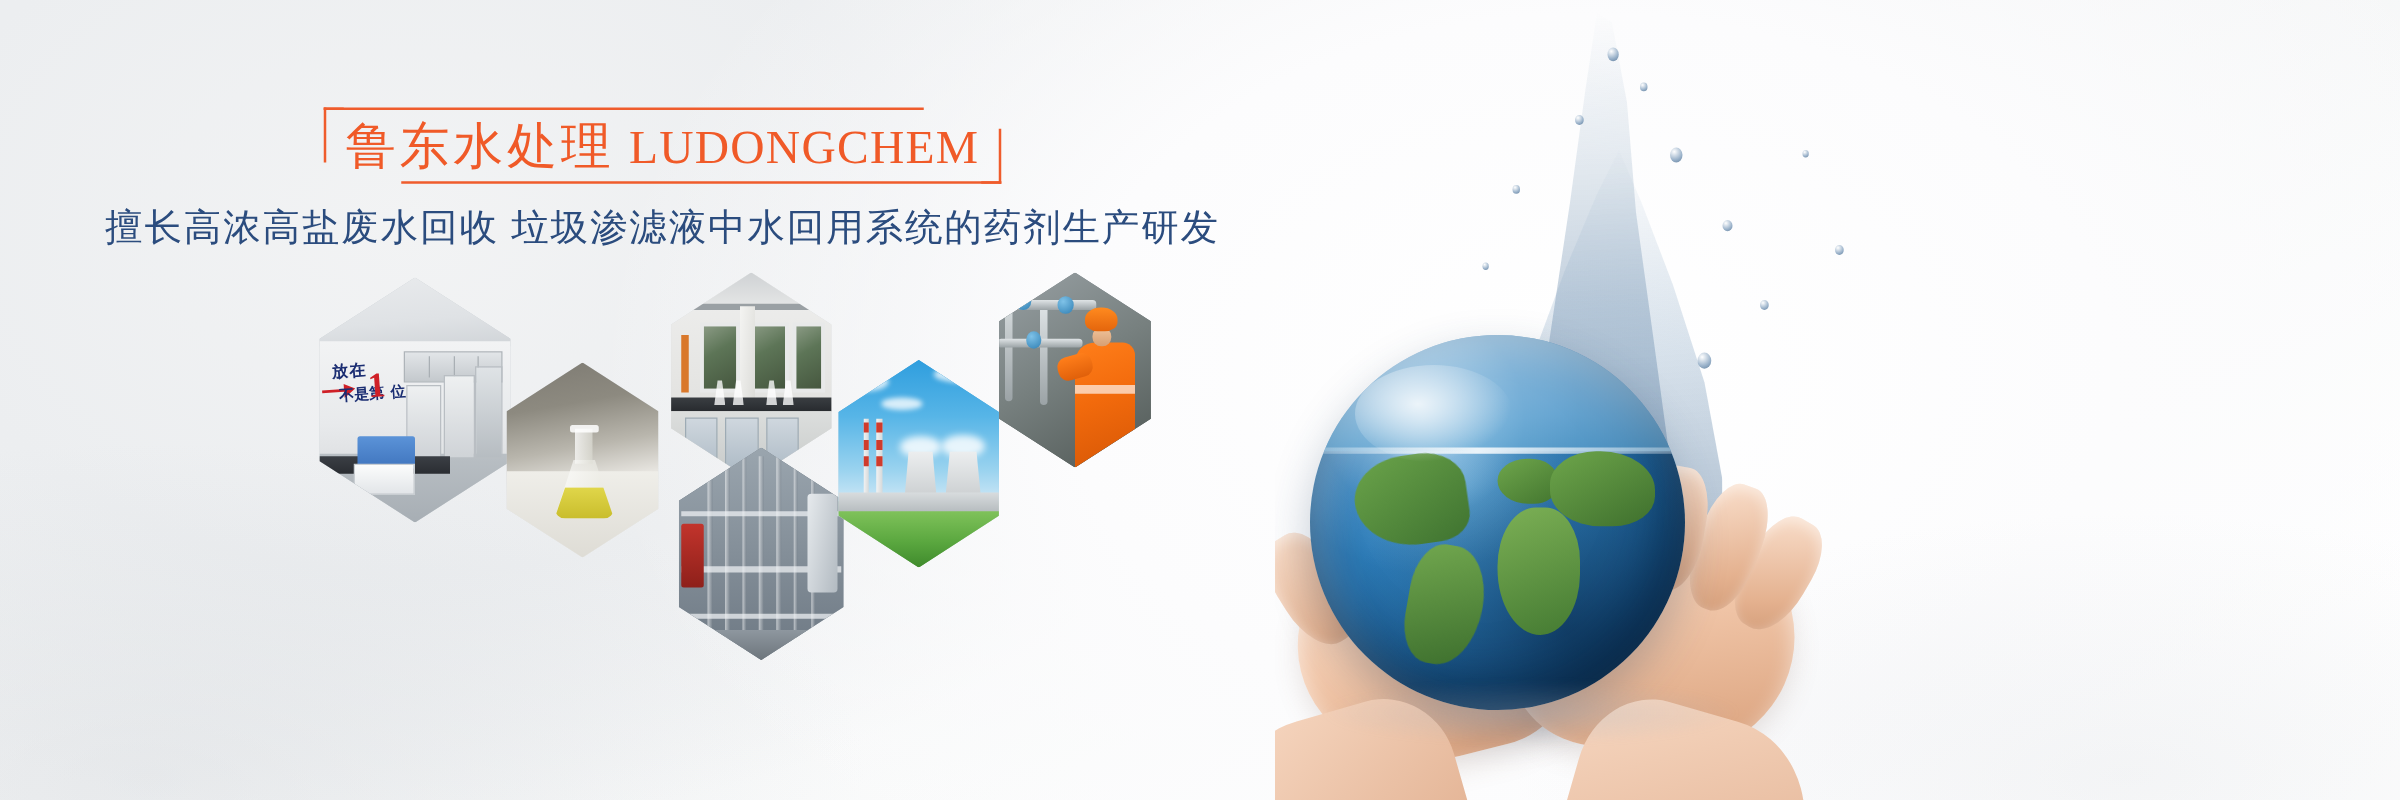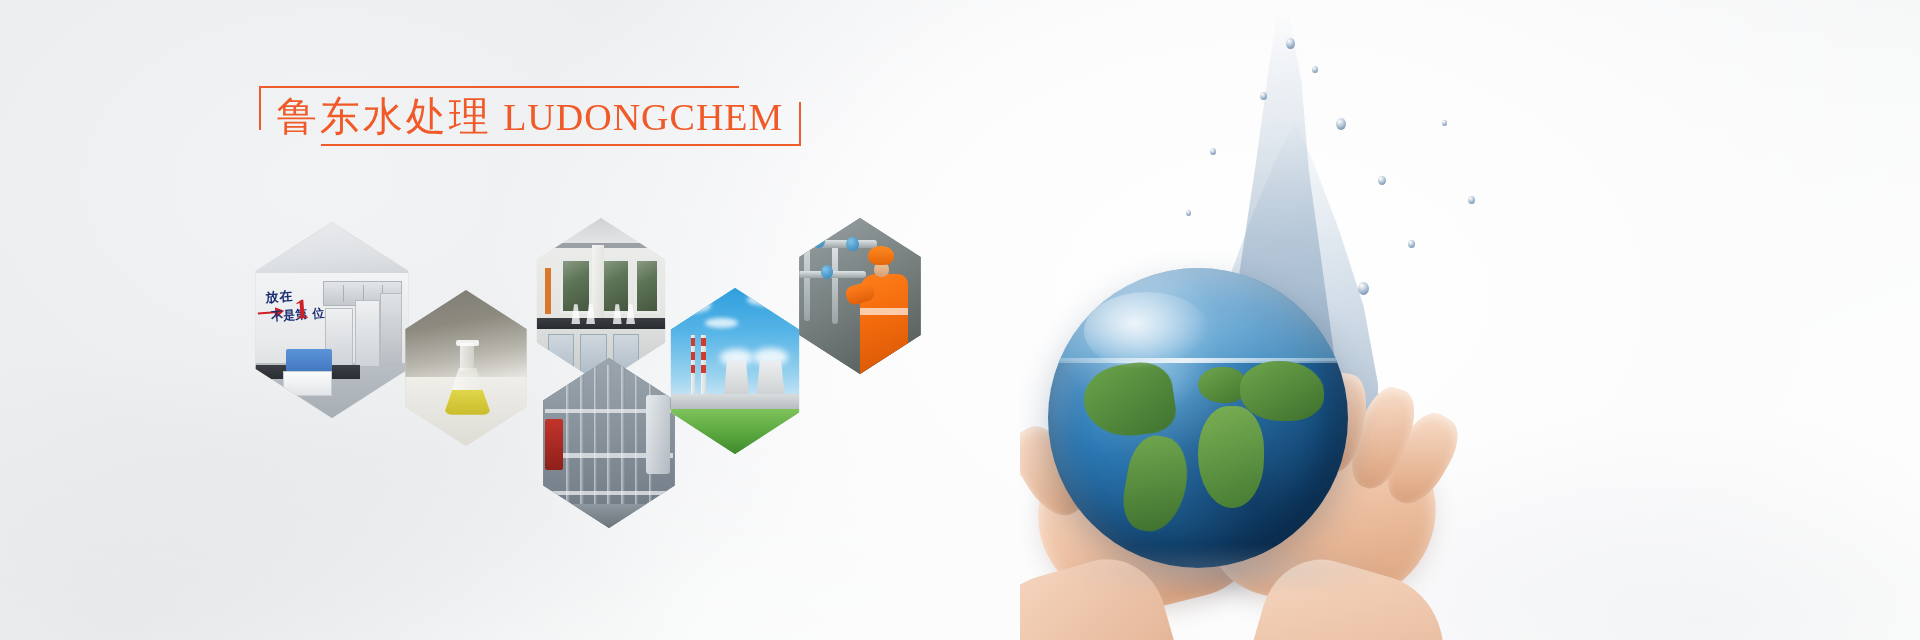--- a/index.html
+++ b/index.html
@@ -557,20 +557,21 @@
       <span class="rule-bottom"></span>
       <span class="corner tl"></span>
       <span class="corner br"></span>
 
       <div class="title">
         <span class="cn">鲁东水处理</span>
         <span class="en">LUDONGCHEM</span>
       </div>
     </div>
 
+    <div class="subtitle">擅长高浓高盐废水回收  垃圾渗滤液中水回用系统的药剂生产研发</div>
   </div>
 
   <div class="hex-cluster">
 
     <div class="hex hex-lab1" style="left:244px; top:222px; width:176px; height:196px;">
       <div class="photo">
         <div class="ceiling"></div>
         <div class="wall"></div>
         <div class="floor"></div>
         <div class="shelf">

